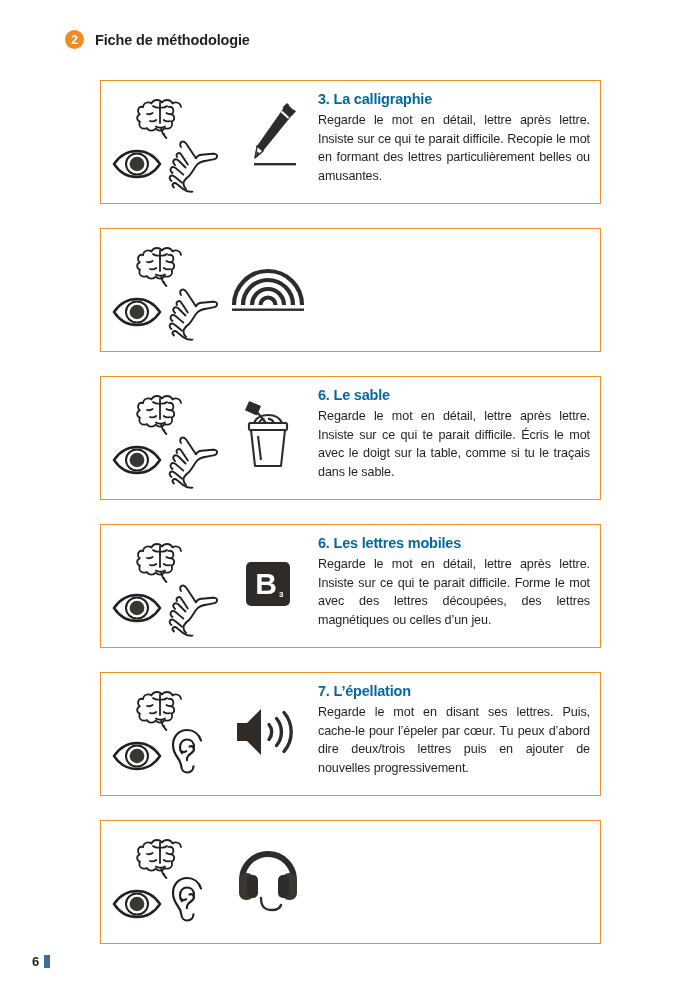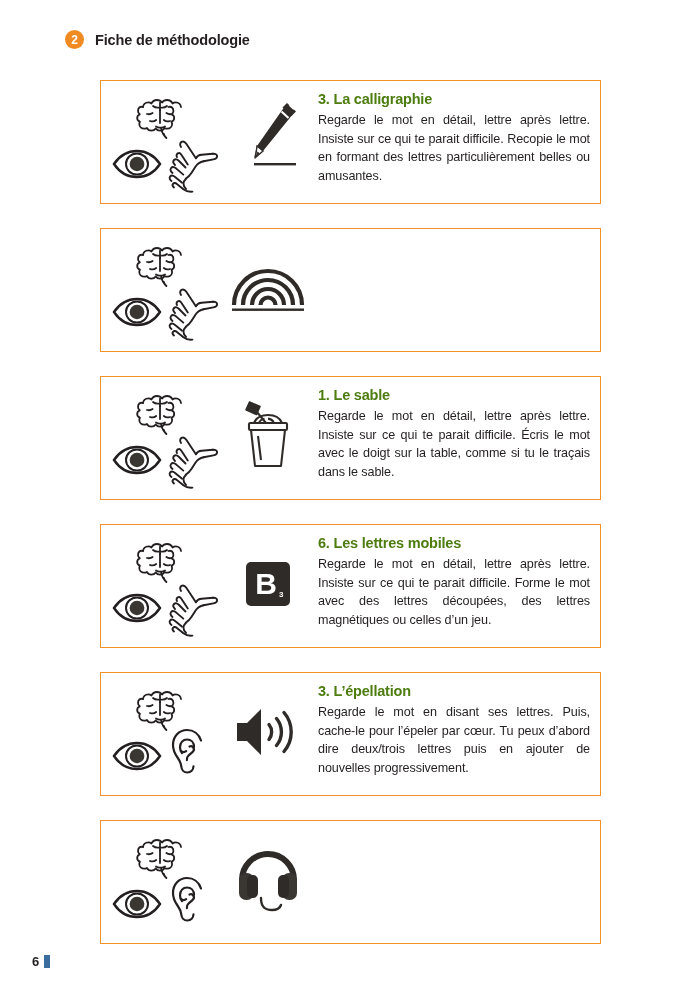--- a/index.html
+++ b/index.html
@@ -103,21 +103,21 @@
     justify-content: center;
     padding-bottom: 6px;
   }
 
   .card-text {
     flex: 1 1 auto;
     padding-left: 2px;
     padding-top: 2px;
   }
   .card-title {
-    color: #4d7c0f;
+    color: #0369a1;
     font-size: 14.5px;
     font-weight: bold;
     margin: 0 0 4px 0;
     letter-spacing: -0.2px;
   }
   .card-body {
     font-size: 12.6px;
     line-height: 1.47;
     color: #231f20;
     margin: 0;
@@ -354,21 +354,21 @@
             <path d="M22 40 L25 64"></path>
           </g>
           <g fill="#2f2b28" stroke="#2f2b28" stroke-width="1.6" stroke-linejoin="round">
             <path d="M13.5 6 L24 10.5 L20.5 18.5 L10 13.8 Z"></path>
           </g>
           <path d="M20.5 15.5 L30 27" fill="none" stroke="#2f2b28" stroke-width="2.1"></path>
         </svg>
       </span>
     </div>
     <div class="card-text">
-      <h3 class="card-title">1. Le sable</h3>
+      <h3 class="card-title">6. Le sable</h3>
       <p class="card-body">Regarde le mot en détail, lettre après lettre. Insiste sur ce qui te parait difficile. Écris le mot avec le doigt sur la table, comme si tu le traçais dans le sable.</p>
     </div>
   </div>
 
   <div class="card">
     <div class="card-icons">
       <div class="sense-cluster">
         <span class="sense-brain">
           <svg width="62" height="48" viewBox="0 0 62 48">
               <g fill="none" stroke="#231f20" stroke-width="1.8" stroke-linecap="round" stroke-linejoin="round">
@@ -459,21 +459,21 @@
           <path d="M6 21 h10 L30 7 v46 L16 39 H6 Z" fill="#2f2b28"></path>
           <g fill="none" stroke="#2f2b28" stroke-width="3.4" stroke-linecap="round">
             <path d="M38 22.5a12 12 0 0 1 0 15"></path>
             <path d="M45.5 16.5a21 21 0 0 1 0 27"></path>
             <path d="M53 10.5a30 30 0 0 1 0 39"></path>
           </g>
         </svg>
       </span>
     </div>
     <div class="card-text">
-      <h3 class="card-title">3. L’épellation</h3>
+      <h3 class="card-title">7. L’épellation</h3>
       <p class="card-body">Regarde le mot en disant ses lettres. Puis, cache-le pour l’épeler par cœur. Tu peux d’abord dire deux/trois lettres puis en ajou­ter de nouvelles progressivement.</p>
     </div>
   </div>
 
   <div class="card">
     <div class="card-icons">
       <div class="sense-cluster">
         <span class="sense-brain">
           <svg width="62" height="48" viewBox="0 0 62 48">
               <g fill="none" stroke="#231f20" stroke-width="1.8" stroke-linecap="round" stroke-linejoin="round">

